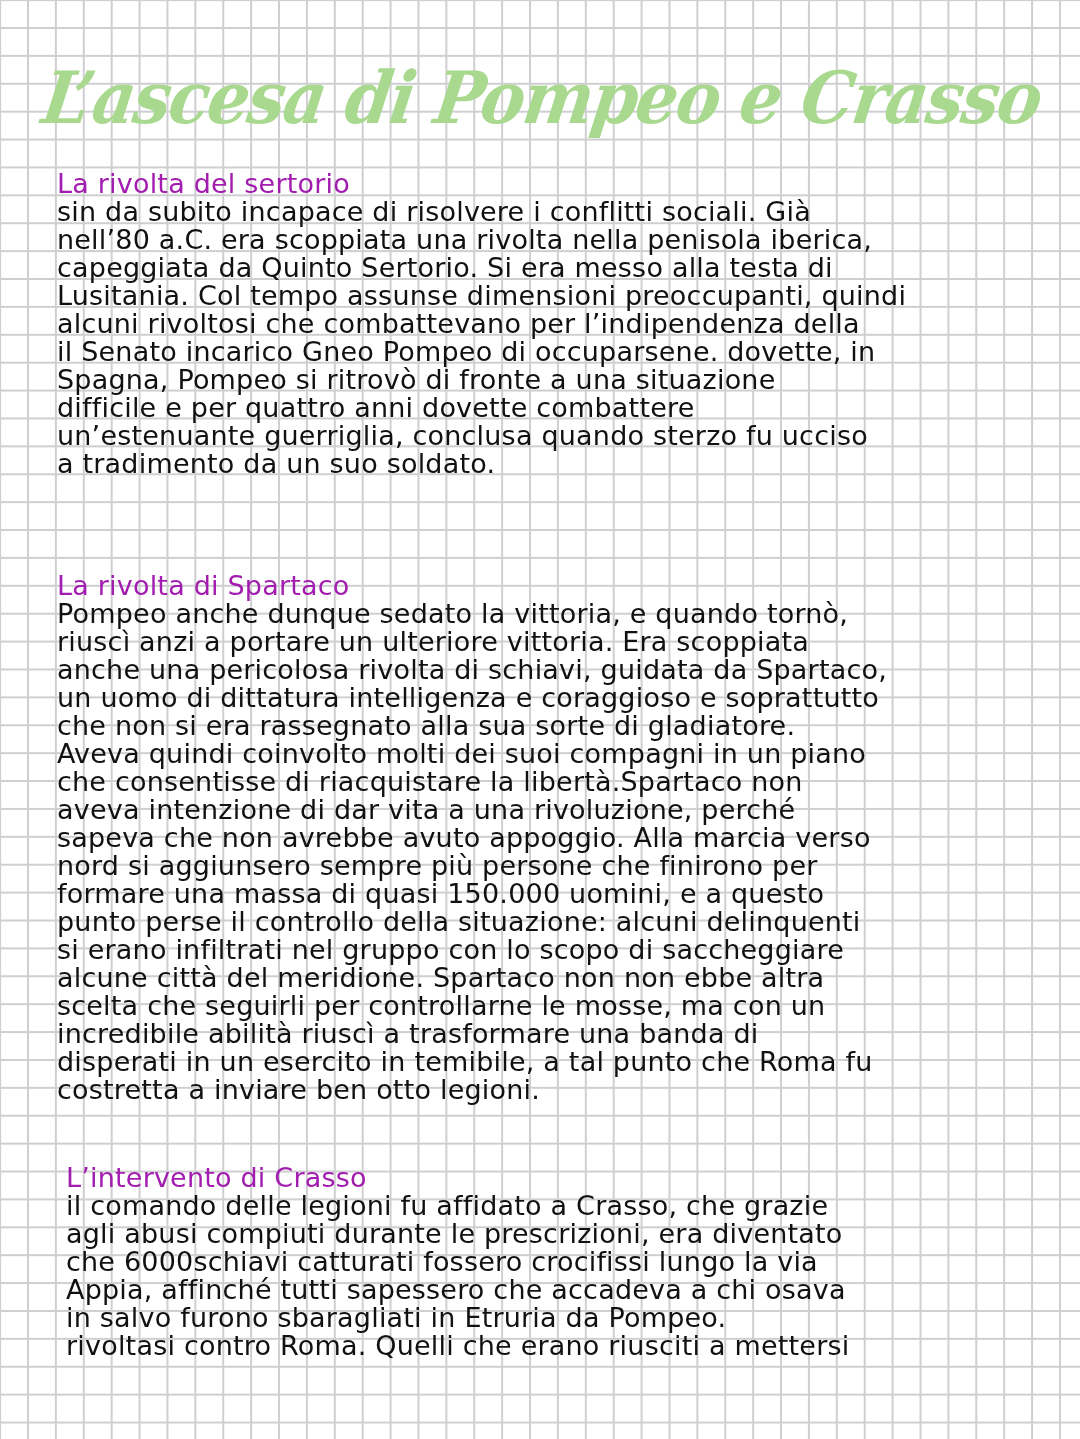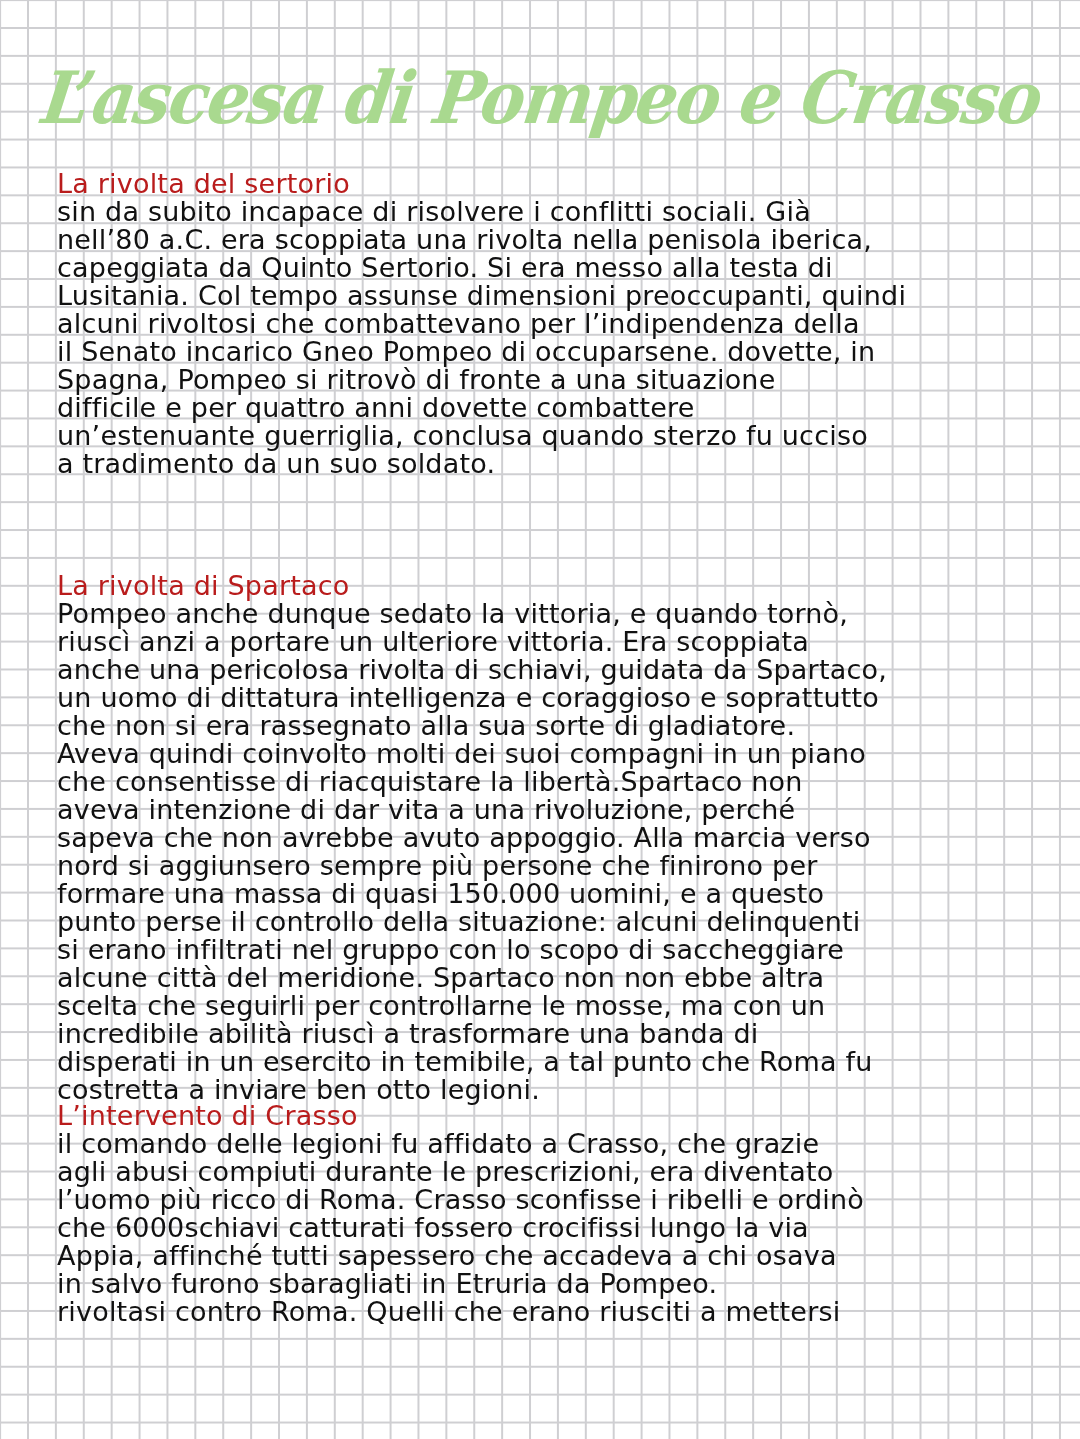--- a/index.html
+++ b/index.html
@@ -43,38 +43,38 @@
       white-space: nowrap;
     }
     .section {
       position: absolute;
       left: 57px;
       width: 1000px;
     }
     .section-heading {
       font-family: "DejaVu Sans", sans-serif;
       font-size: 27px;
-      color: #b91c1c;
+      color: #a21caf;
       line-height: 28px;
       height: 28px;
       white-space: nowrap;
       letter-spacing: 0.2px;
     }
     .body-line {
       font-family: "DejaVu Sans", sans-serif;
       font-size: 27px;
       color: #111111;
       line-height: 28px;
       height: 28px;
       white-space: nowrap;
       letter-spacing: 0.2px;
     }
     #sec1 { top: 170px; }
     #sec2 { top: 572px; }
-    #sec3 { top: 1102px; }
+    #sec3 { top: 1164px; padding-left: 9px; }
   </style>
 </head>
 <body>
 
 <div class="page">
 
   <div class="title">L’ascesa di Pompeo e Crasso</div>
 
   <div class="section" id="sec1">
     <div class="section-heading">La rivolta del sertorio</div>
@@ -109,20 +109,19 @@
     <div class="body-line">scelta che seguirli per controllarne le mosse, ma con un</div>
     <div class="body-line">incredibile abilità riuscì a trasformare una banda di</div>
     <div class="body-line">disperati in un esercito in temibile, a tal punto che Roma fu</div>
     <div class="body-line">costretta a inviare ben otto legioni.</div>
   </div>
 
   <div class="section" id="sec3">
     <div class="section-heading">L’intervento di Crasso</div>
     <div class="body-line">il comando delle legioni fu affidato a Crasso, che grazie</div>
     <div class="body-line">agli abusi compiuti durante le prescrizioni, era diventato</div>
-    <div class="body-line">l’uomo più ricco di Roma. Crasso sconfisse i ribelli e ordinò</div>
     <div class="body-line">che 6000schiavi catturati fossero crocifissi lungo la via</div>
     <div class="body-line">Appia, affinché tutti sapessero che accadeva a chi osava</div>
     <div class="body-line">in salvo furono sbaragliati in Etruria da Pompeo.</div>
     <div class="body-line">rivoltasi contro Roma. Quelli che erano riusciti a mettersi</div>
   </div>
 
 </div>
 
 </body></html>

